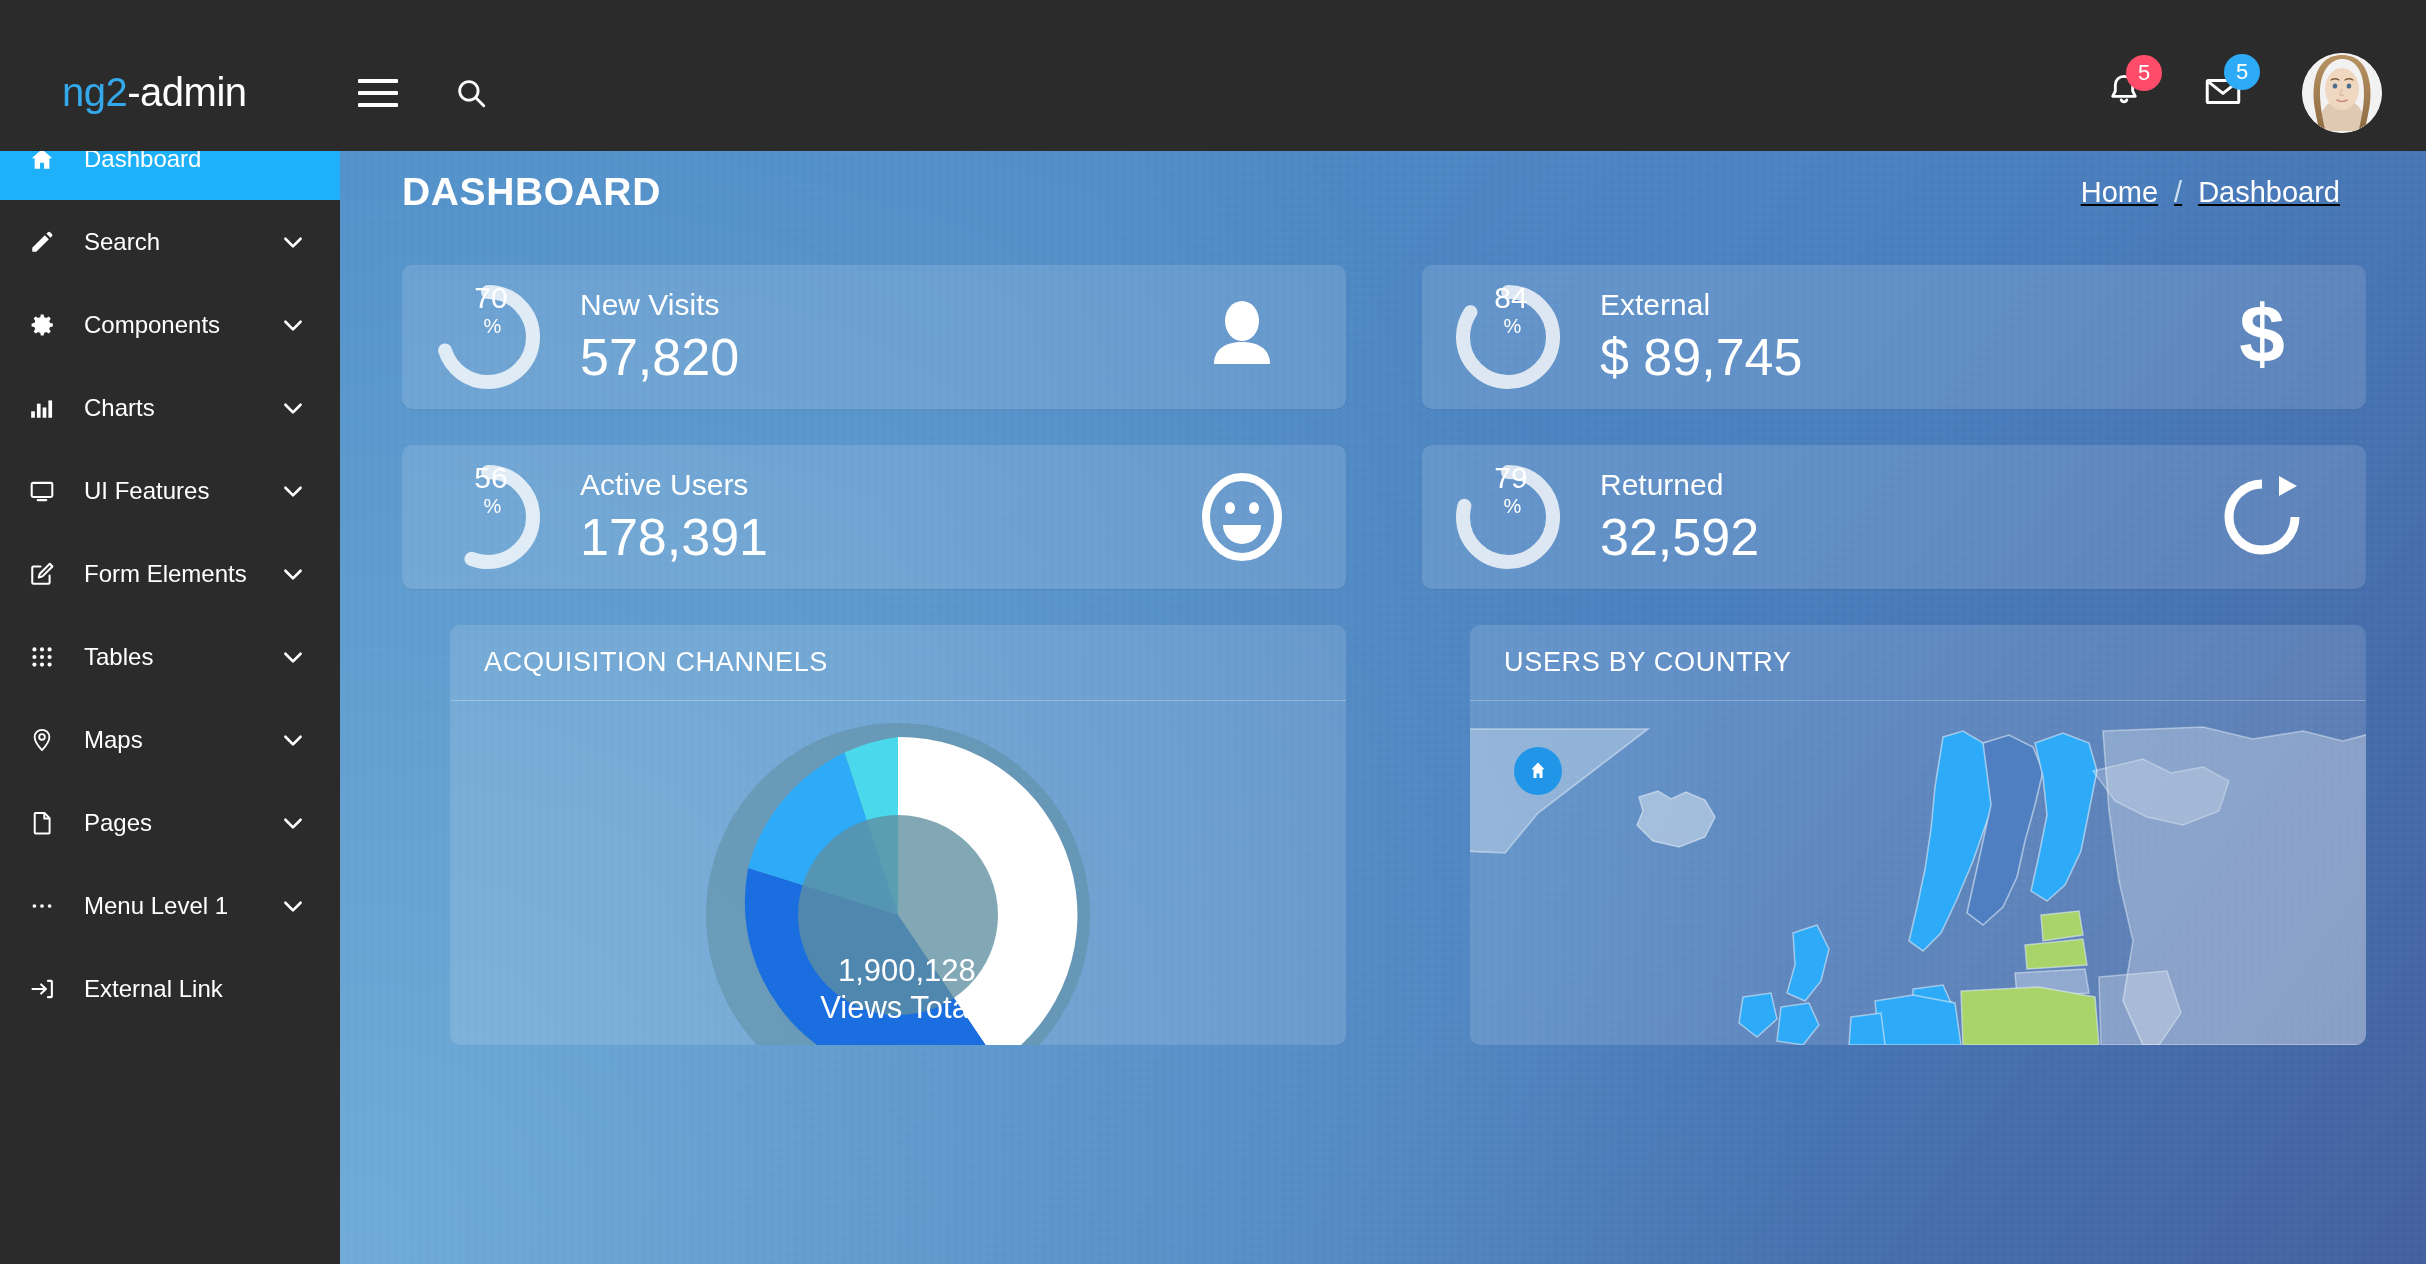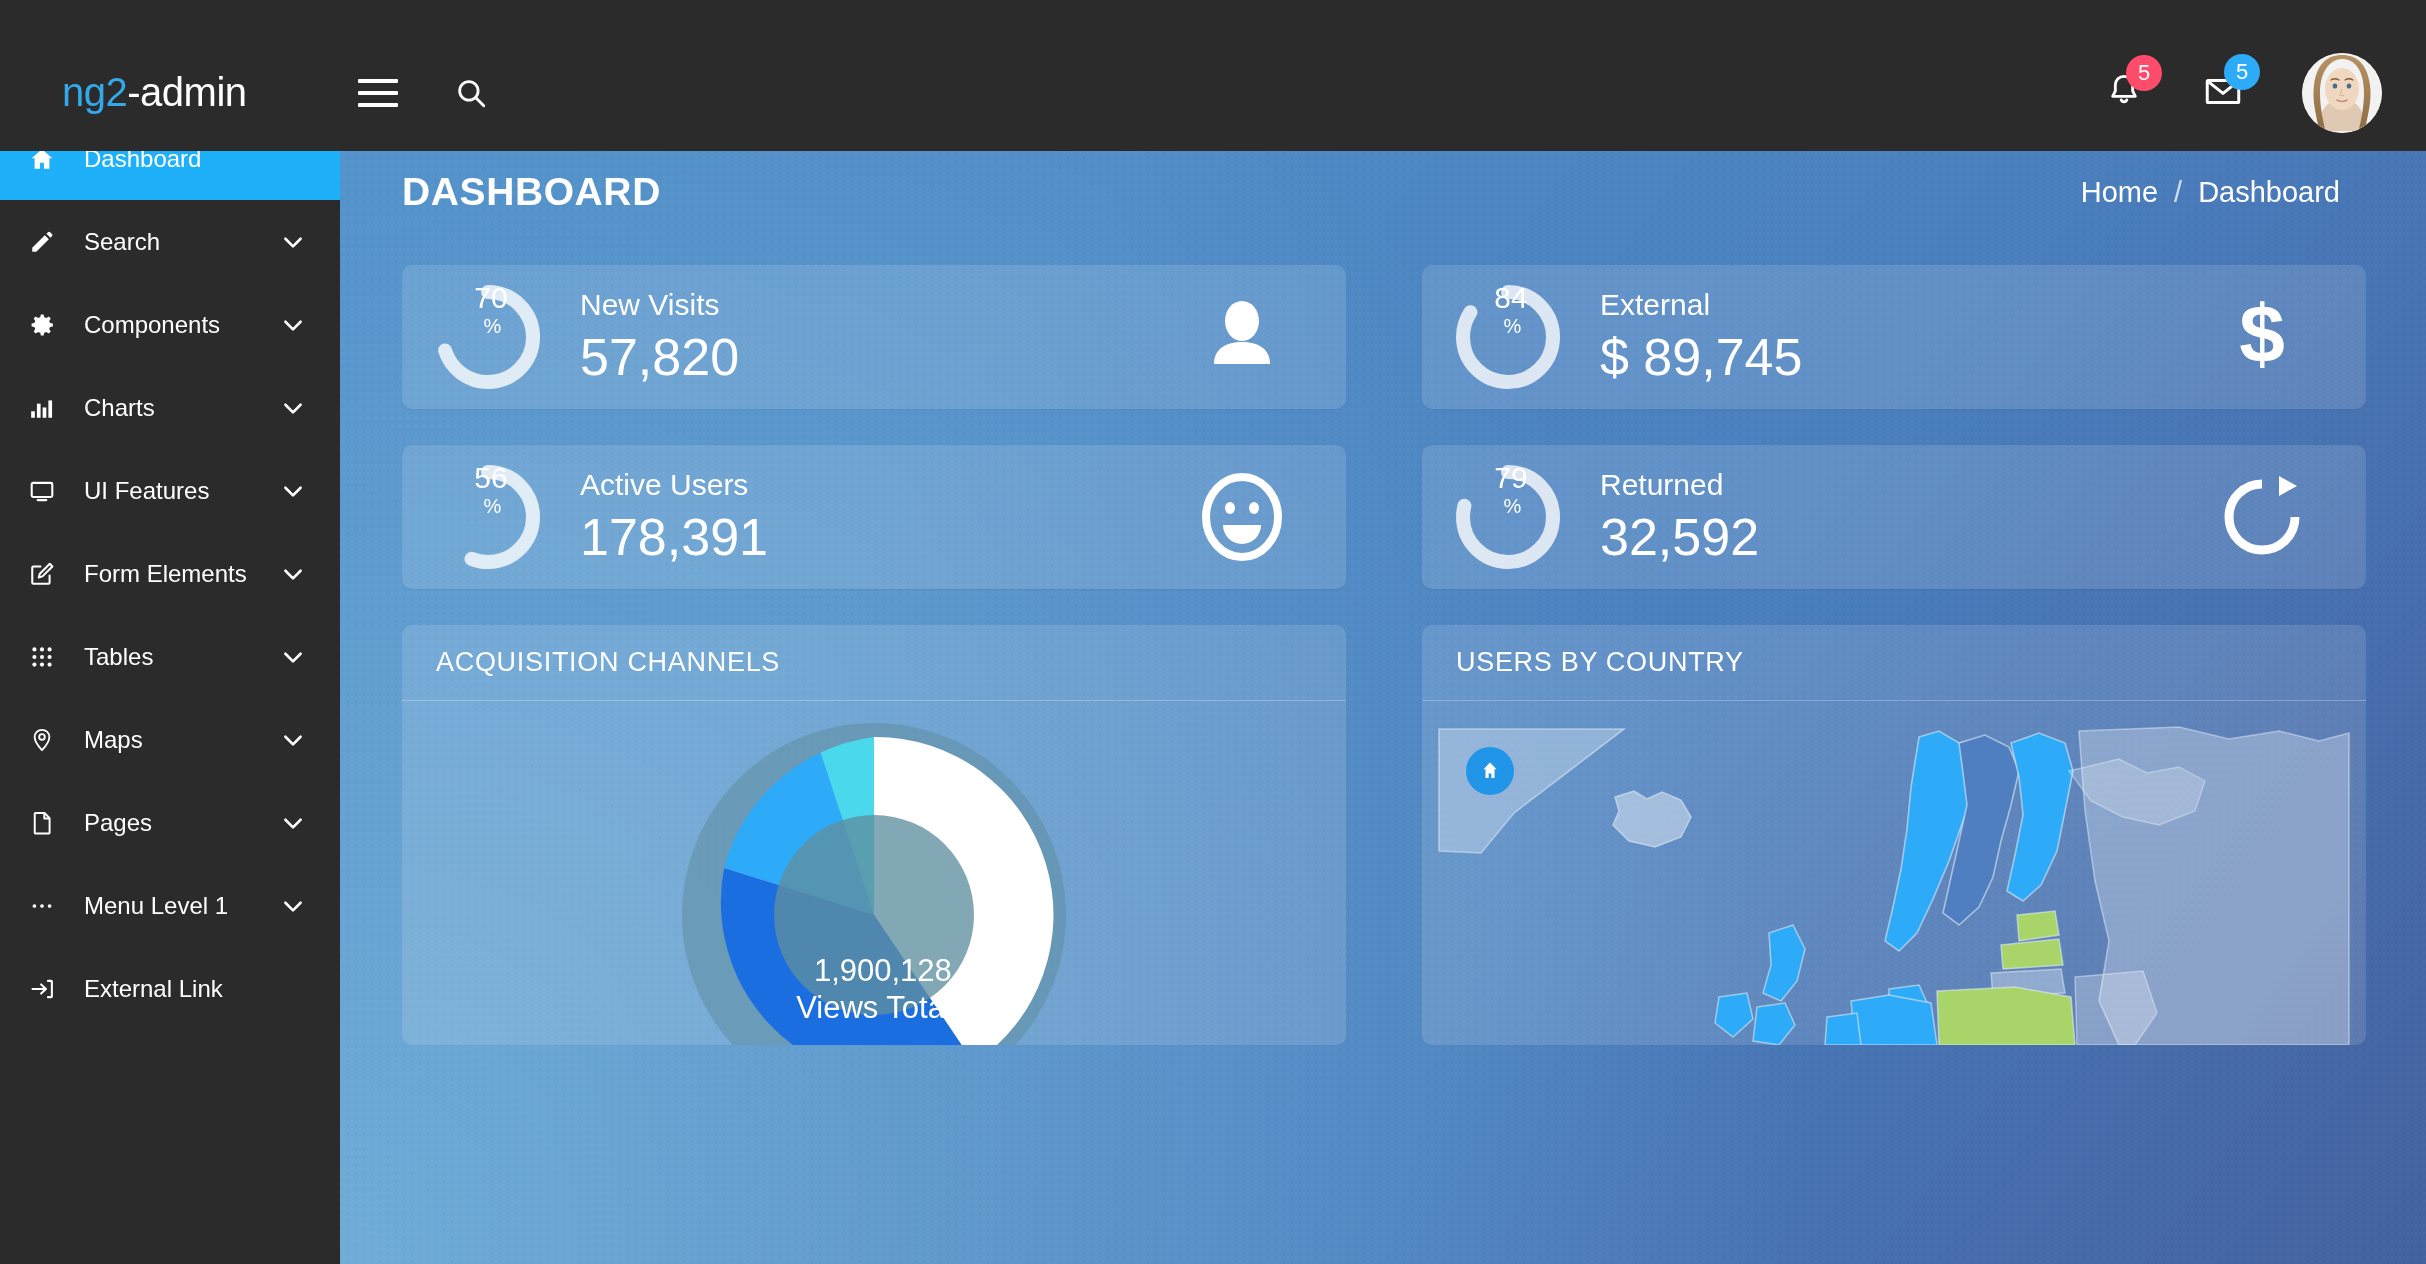--- a/index.html
+++ b/index.html
@@ -83,21 +83,21 @@
     background-position:0 0, 4px 4px;
   }
   .page-head{
     position:absolute; top:0; left:0; width:100%; height:150px;
     display:flex; align-items:center; padding:0 86px 0 62px; z-index:3;
   }
   .page-title{
     font-size:39px; font-weight:700; color:#ffffff; letter-spacing:0.6px;
   }
   .breadcrumb{
-    margin-left:auto; display:flex; align-items:center; gap:16px; font-size:29px;
+    margin-left:auto; display:flex; align-items:center; gap:16px; font-size:29px;text-decoration:underline;
   }
   .bc-link{ color:#ffffff; cursor:pointer; }
   .bc-sep{ color:#cfe0ef; }
   .bc-current{ color:#ffffff; }
 
   .grid{
     position:absolute; top:148px; left:62px; width:1964px; z-index:3;
     display:grid; grid-template-columns:1fr 1fr; column-gap:76px; row-gap:36px;
   }
 
@@ -118,20 +118,21 @@
   .donut .pct s{ text-decoration:none; font-size:20px; color:#ffffff; margin-left:3px; }
   .stat-text{ margin-left:36px; display:flex; flex-direction:column; justify-content:center; }
   .stat-title{ font-size:30px; color:#ffffff; line-height:1.25; font-weight:400; }
   .stat-value{ font-size:52px; color:#ffffff; line-height:1.2; font-weight:400; margin-top:2px; }
   .stat-icon{ margin-left:auto; width:120px; display:flex; align-items:center; justify-content:center; }
 
   
   .panel{
     border-radius:10px; background:rgba(255,255,255,0.13); position:relative; overflow:hidden;
     height:420px;
+    margin-left:48px;
   }
   .panel-head{
     height:76px; display:flex; align-items:center; padding:0 34px;
     border-bottom:1px solid rgba(255,255,255,0.28);
   }
   .panel-title{ font-size:27px; color:#ffffff; letter-spacing:0.7px; font-weight:400; }
   .panel-body{ position:relative; height:344px; }
 
   
   .pie-wrap{ position:absolute; left:0; right:0; top:14px; display:flex; justify-content:center; }

